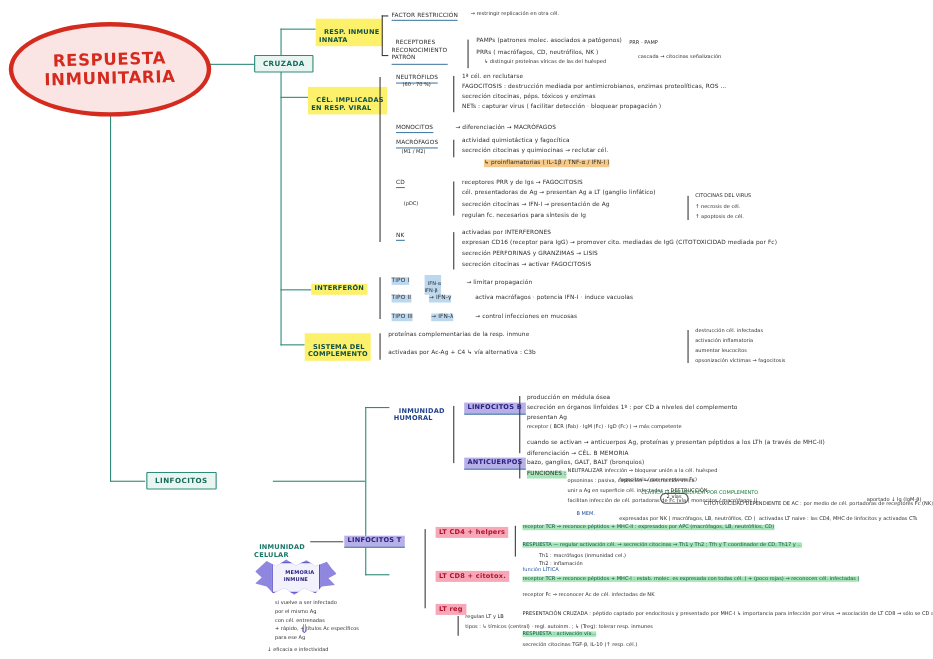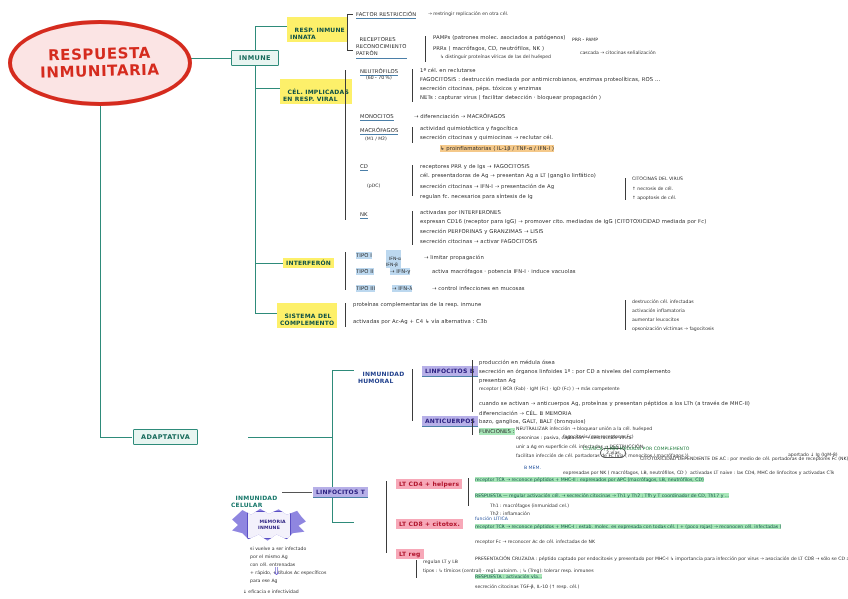--- a/index.html
+++ b/index.html
@@ -90,25 +90,25 @@
 <div class="ln ln-h" style="left:332px;top:370px;width:22px;"></div>
 <div class="ln ln-h" style="left:332px;top:522px;width:22px;"></div>
 
 <div class="abs" id="root-ellipse">
   <div class="lbl">
     <span>RESPUESTA</span><br><span>INMUNITARIA</span>
   </div>
 </div>
 
 <div class="abs tealbox" style="left:231px;top:50px;">
-  <span>INMUNE</span>
+  <span>CRUZADA</span>
 </div>
 
 <div class="abs tealbox" style="left:133px;top:429px;">
-  <span>ADAPTATIVA</span>
+  <span>LINFOCITOS</span>
 </div>
 
 <div class="abs hl hl-yellow" style="left:287px;top:17px;white-space:pre;">
   <span>RESP. INMUNE
 INNATA</span>
 </div>
 <div class="brk" style="left:347px;top:14px;height:36px;"></div>
 <div class="brk-t" style="left:347px;top:14px;width:6px;"></div>
 <div class="brk-t" style="left:347px;top:50px;width:6px;"></div>
 

